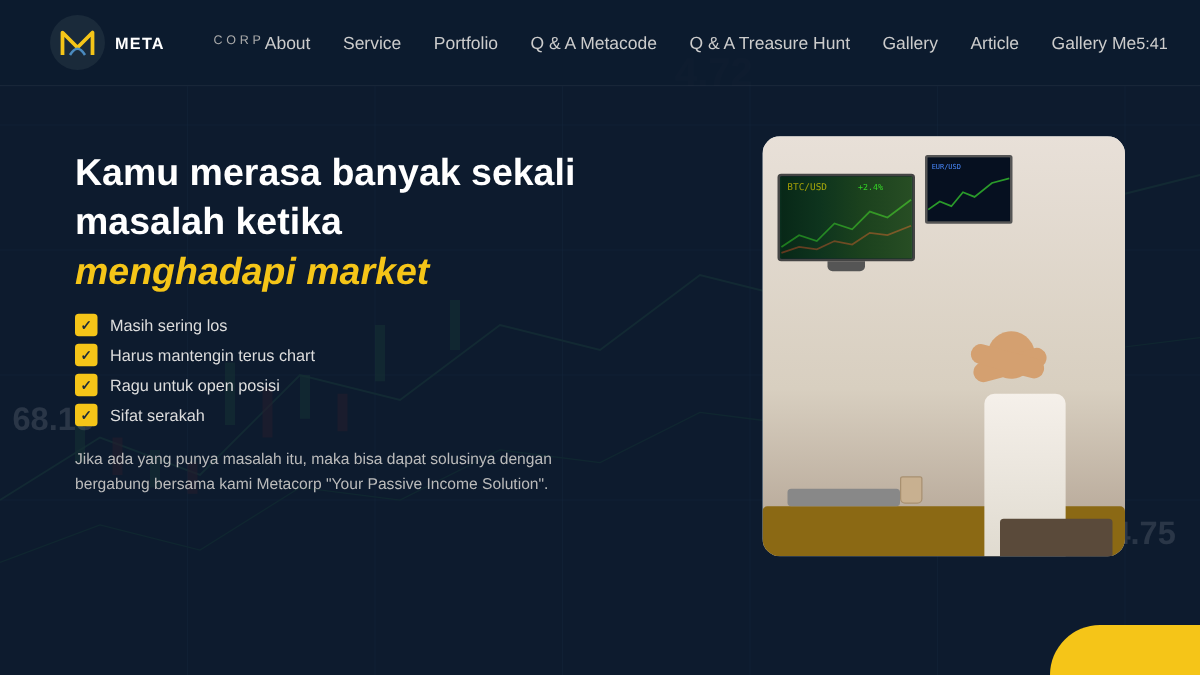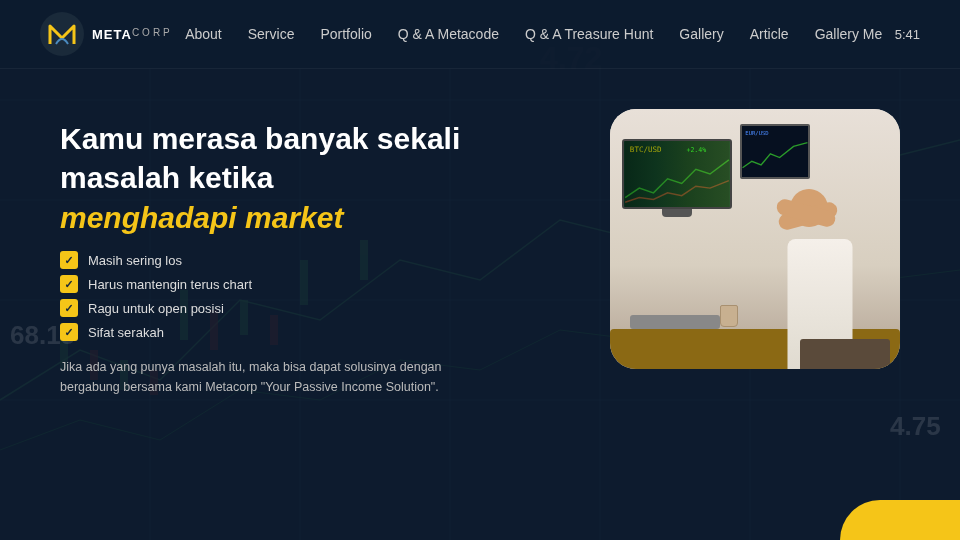--- a/index.html
+++ b/index.html
@@ -53,20 +53,21 @@
     .logo-meta {
       font-size: 13px;
       font-weight: 700;
       color: #fff;
       letter-spacing: 1px;
     }
     .logo-corp {
       font-size: 10px;
       color: #aaa;
       letter-spacing: 3px;
+      margin-left: 39px;
     }
     .nav-links {
       display: flex;
       gap: 26px;
       align-items: center;
     }
     .nav-link {
       font-size: 14px;
       color: #ccc;
       cursor: pointer;
@@ -161,22 +162,22 @@
     }
 
     
     .hero-right {
       width: 290px;
       flex-shrink: 0;
       padding-top: 0;
     }
     .hero-image-box {
       width: 100%;
-      height: 260px;
-      border-radius: 26px;
+      height: 336px;
+      border-radius: 14px;
       overflow: hidden;
       background: linear-gradient(135deg, #1a3a5c 0%, #2a5a8c 50%, #c8b090 100%);
       position: relative;
     }
 
     
     .hero-image-sim {
       width: 100%;
       height: 100%;
       position: relative;

